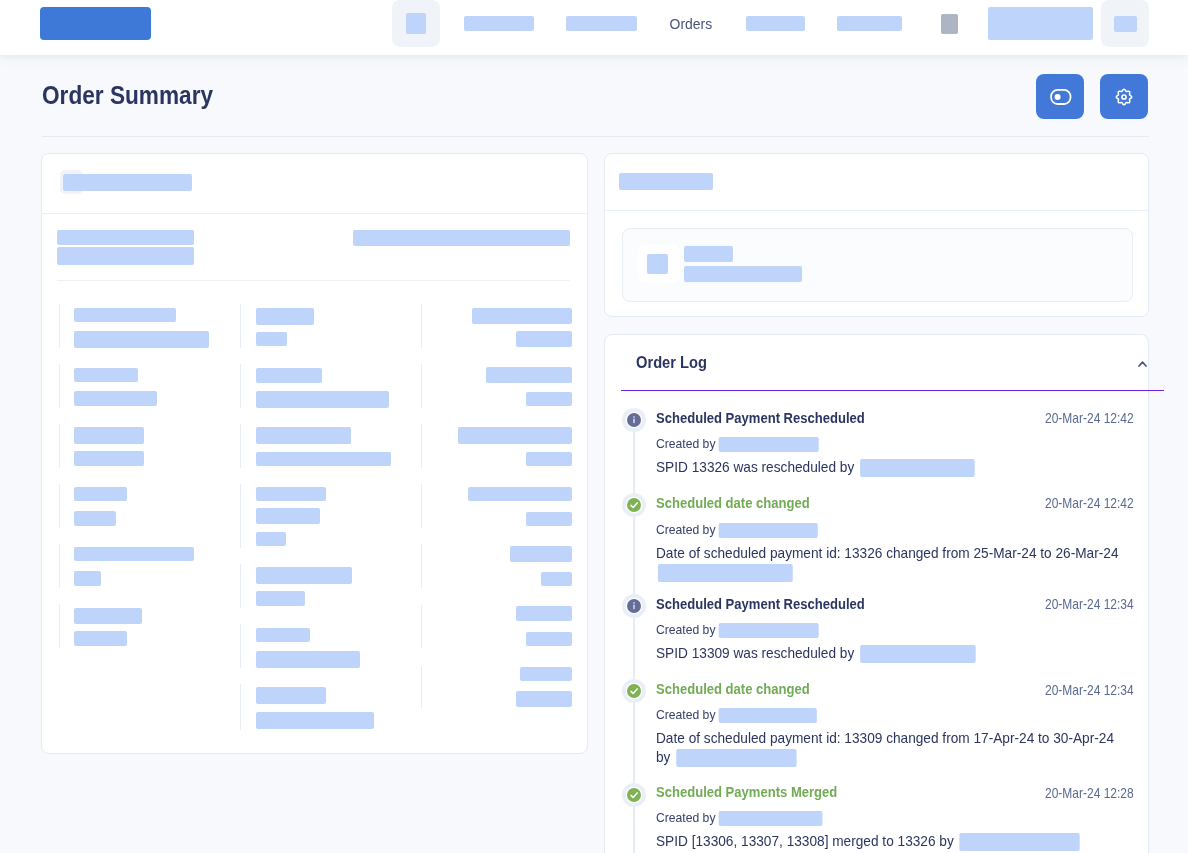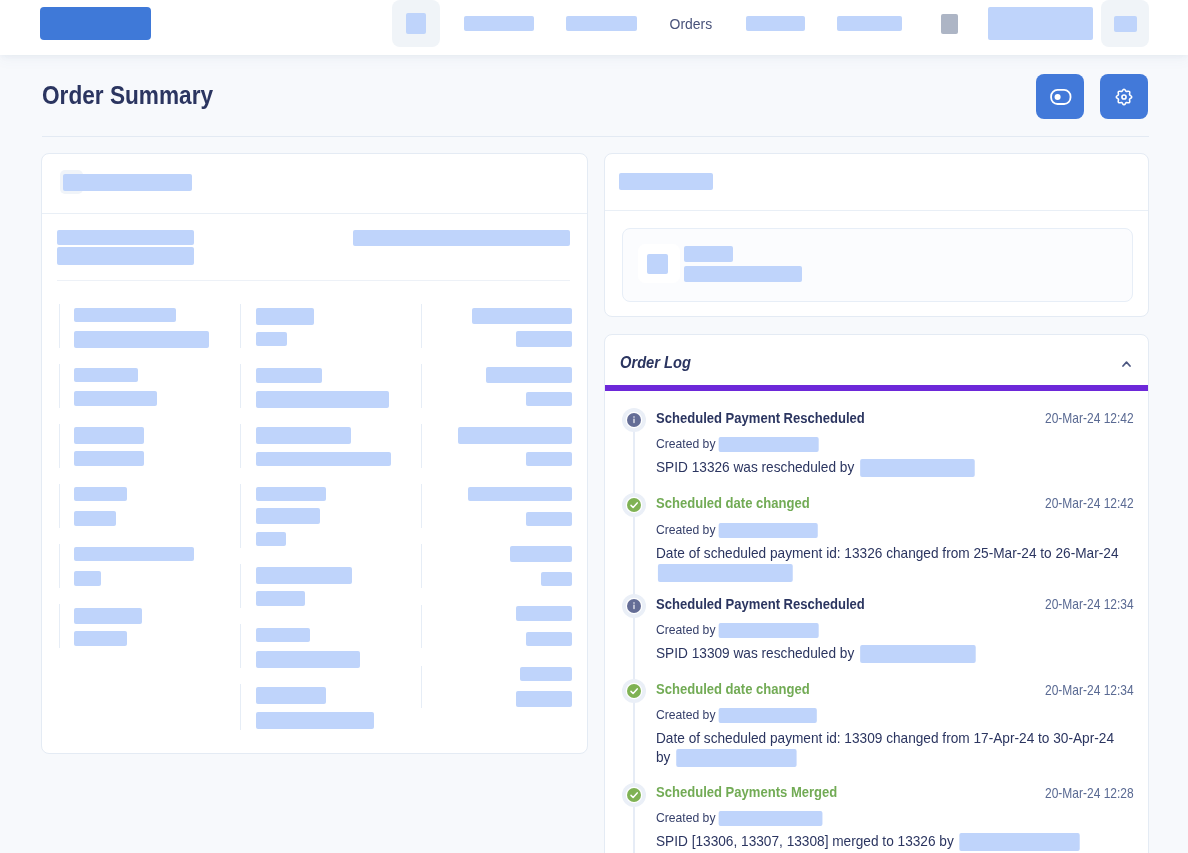--- a/index.html
+++ b/index.html
@@ -37,21 +37,21 @@
   .colsep { position:absolute; width:1px; background:#e6edf6; }
 
   
   #rightcard { left:604px; top:153px; width:545px; height:164px; }
   #rightcard .hdr { position:absolute; left:0; top:0; width:100%; height:57px; border-bottom:1px solid #e9eff6; }
   .innerbox { position:absolute; left:17px; top:74px; width:511px; height:74px; border:1px solid #e7eef7;
               border-radius:8px; background:#fbfcfe; }
   .whitesq { position:absolute; left:15px; top:15px; width:42px; height:39px; background:#fff; border-radius:7px; }
 
   #logcard { left:604px; top:334px; width:545px; height:600px; }
-  #logcard .hdr { position:absolute; left:0; top:0; width:100%; height:56px; border-bottom:6px solid #6d28d9;font-style:italic; }
+  #logcard .hdr { position:absolute; left:16px; top:0; width:100%; height:56px; border-bottom:1px solid #6d28d9; }
   .logtitle { position:absolute; left:15px; top:19px; font-size:16.8px; line-height:17px; font-weight:bold; color:#2b3560;
               transform:scaleX(0.875); transform-origin:left top; }
   .chev { position:absolute; left:517px; top:18px; }
 
   
   .tl { position:absolute; left:0; top:56px; width:100%; }
   .tlline { position:absolute; left:28px; width:2.2px; background:#e6ecf6; }
   .tlicon { position:absolute; left:17px; width:24px; height:24px; border-radius:50%; background:#eaeff7;
             display:flex; align-items:center; justify-content:center; }
   .tlicon .dot { width:14px; height:14px; border-radius:50%; display:flex; align-items:center; justify-content:center;

